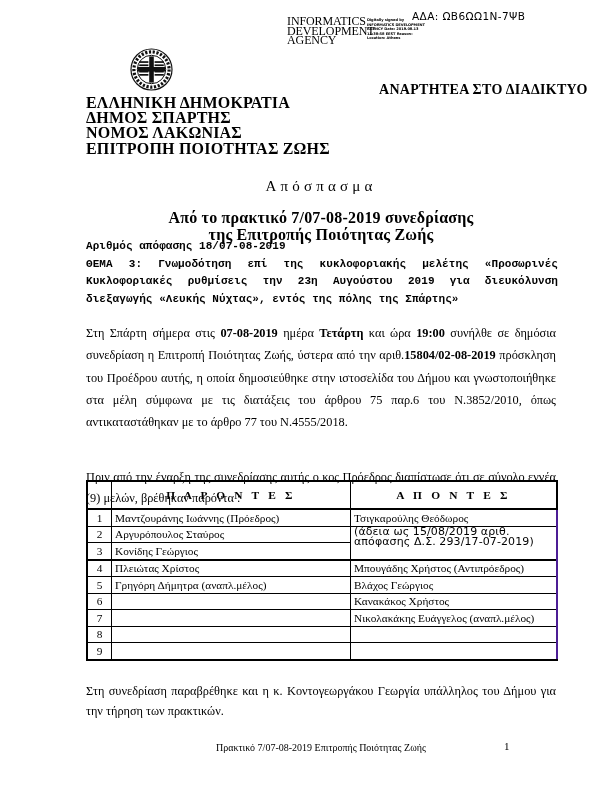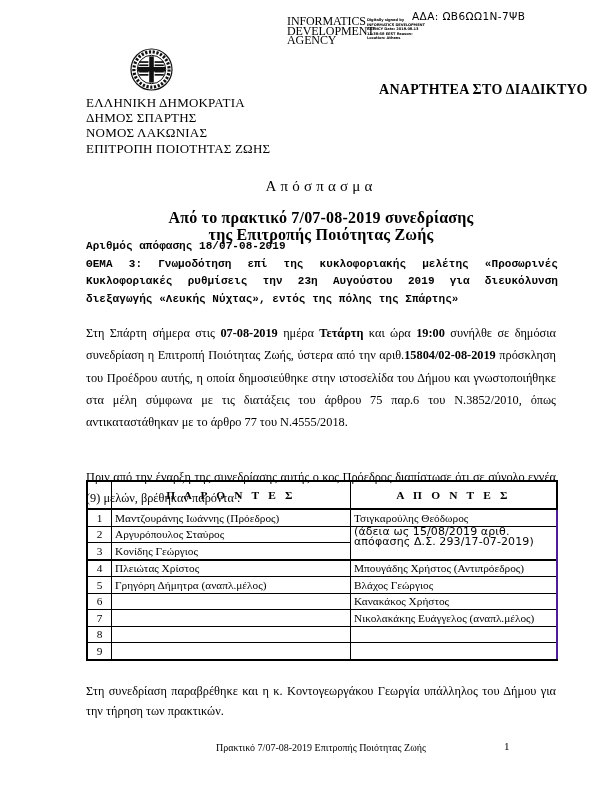--- a/index.html
+++ b/index.html
@@ -70,22 +70,22 @@
     width: 45px;
     height: 45px;
   }
 
   
   .org-block {
     position: absolute;
     left: 86px;
     top: 95px;
     font-family: "Liberation Serif", serif;
-    font-weight: normal;
-    font-size: 13px;
+    font-weight: bold;
+    font-size: 16px;
     line-height: 15.2px;
     letter-spacing: 0.2px;
   }
   .anartitea {
     position: absolute;
     left: 379px;
     top: 82px;
     font-family: "Liberation Serif", serif;
     font-weight: bold;
     font-size: 14px;

